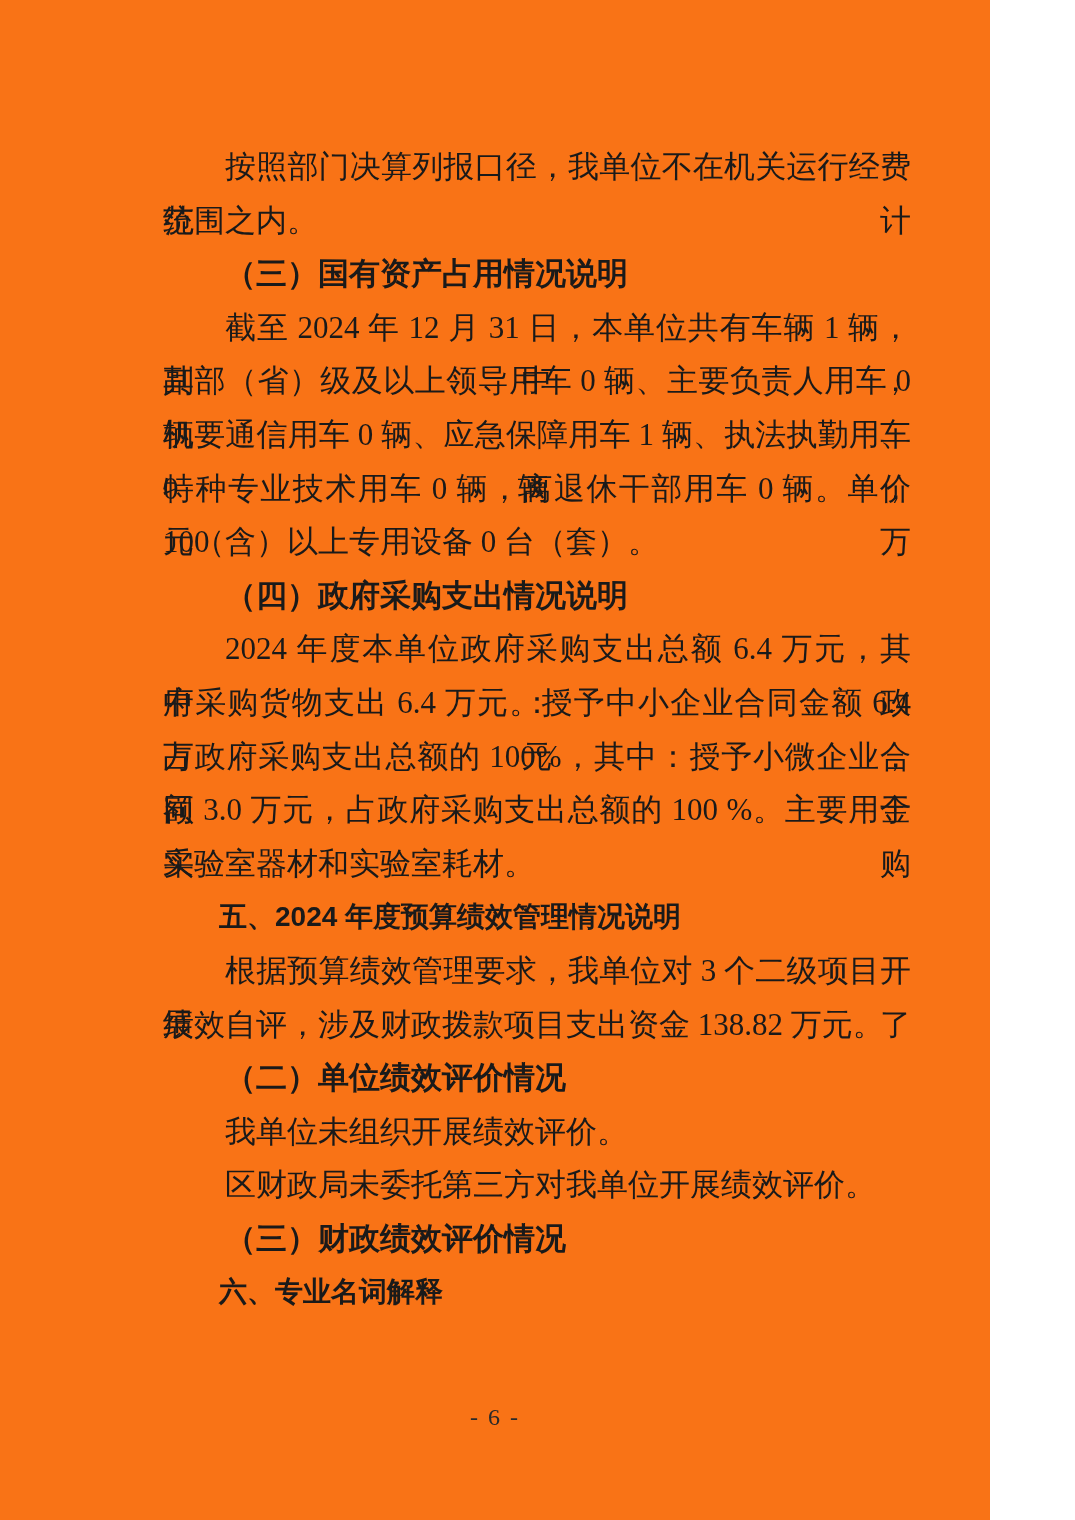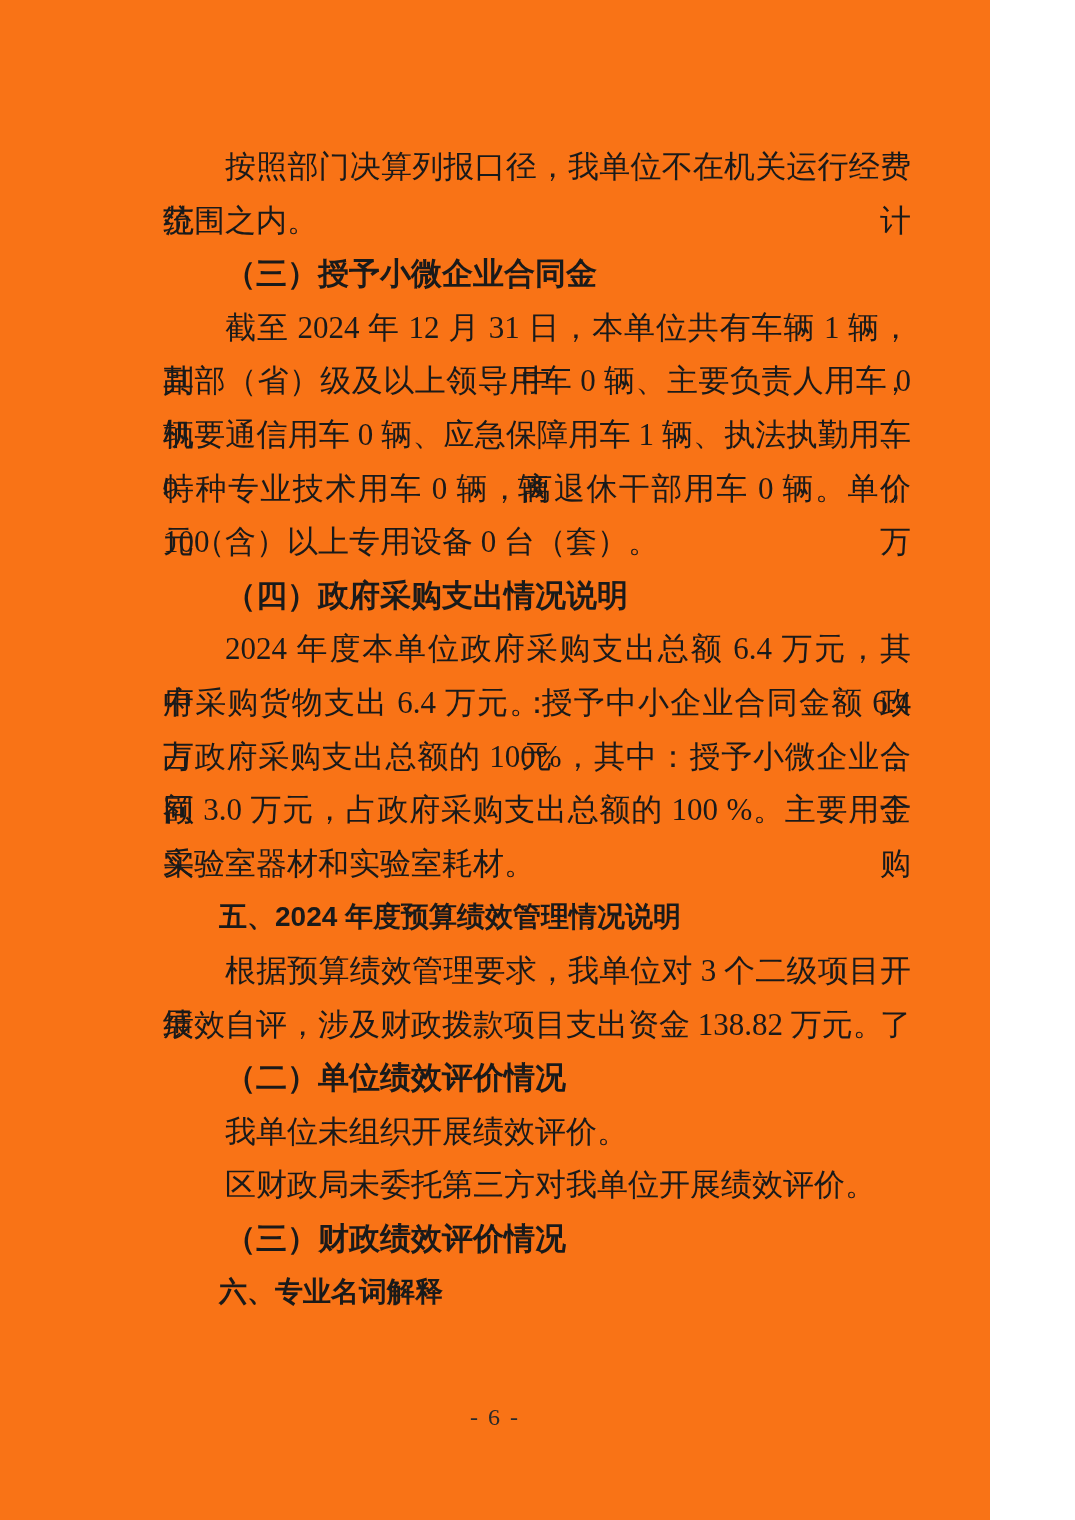--- a/index.html
+++ b/index.html
@@ -63,21 +63,21 @@
     letter-spacing: 2px;
   }
 </style>
 </head>
 <body>
 
 <div class="page">
   <div class="doc" id="doc">
       <div class="line body indent justify">按照部门决算列报口径，我单位不在机关运行经费统计</div>
       <div class="line body">范围之内。</div>
-      <div class="line h2 indent">（三）授予小微企业合同金</div>
+      <div class="line h2 indent">（三）国有资产占用情况说明</div>
       <div class="line body indent justify">截至 2024 年 12 月 31 日，本单位共有车辆 1 辆，其中，</div>
       <div class="line body justify">副部（省）级及以上领导用车 0 辆、主要负责人用车 0 辆、</div>
       <div class="line body justify">机要通信用车 0 辆、应急保障用车 1 辆、执法执勤用车 0 辆，</div>
       <div class="line body justify">特种专业技术用车 0 辆，离退休干部用车 0 辆。单价 100 万</div>
       <div class="line body">元（含）以上专用设备 0 台（套）。</div>
       <div class="line h2 indent">（四）政府采购支出情况说明</div>
       <div class="line body indent justify">2024 年度本单位政府采购支出总额 6.4 万元，其中：政</div>
       <div class="line body justify">府采购货物支出 6.4 万元。授予中小企业合同金额 6.4 万元，</div>
       <div class="line body justify">占政府采购支出总额的 100%，其中：授予小微企业合同金</div>
       <div class="line body justify">额 3.0 万元，占政府采购支出总额的 100 %。主要用于采购</div>

